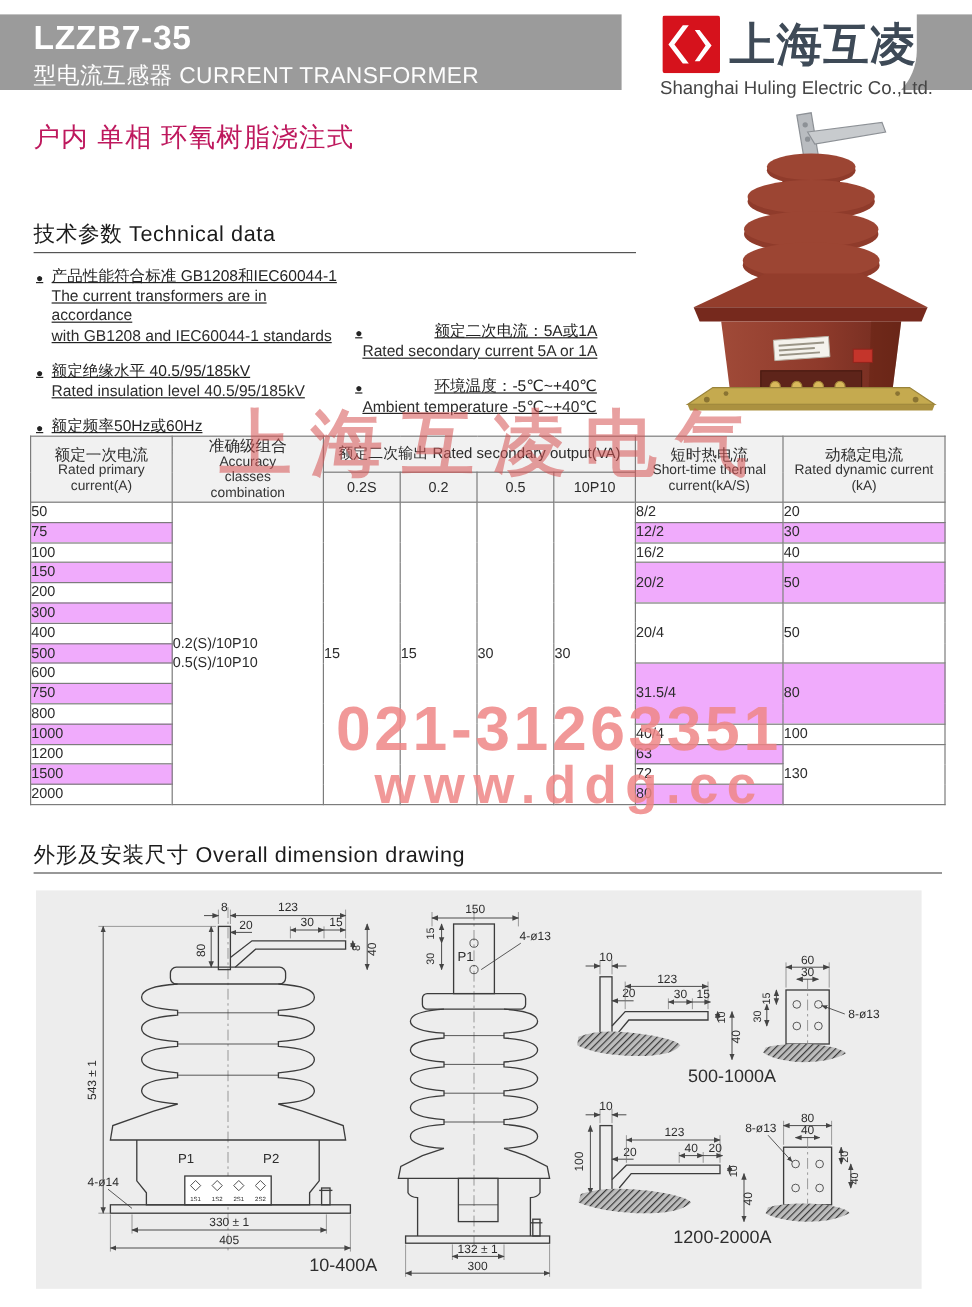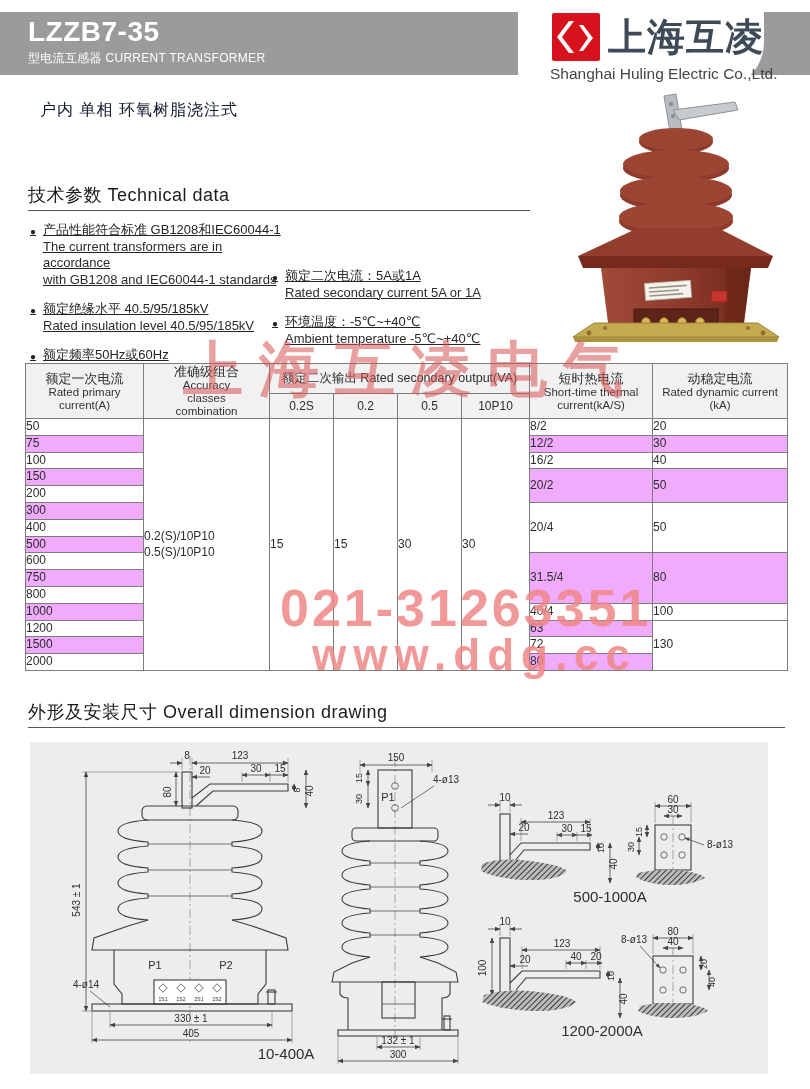--- a/index.html
+++ b/index.html
@@ -3,39 +3,39 @@
 <meta charset="utf-8">
 <style>
   html,body{margin:0;padding:0;background:#fff;}
   .page{position:relative;width:810px;height:1089px;background:#fff;overflow:hidden;
         font-family:"Liberation Sans","DejaVu Sans",sans-serif;color:#222;}
   .abs{position:absolute;}
 
   
   .banner{left:0;top:12px;width:810px;height:63px;background:#9b9b9b;}
   .model{left:28px;top:16px;font-size:28px;font-weight:bold;color:#fff;letter-spacing:.5px;}
-  .model-sub{left:28px;top:50px;font-size:12px;color:#fdfdfd;letter-spacing:.3px;}
+  .model-sub{left:28px;top:50px;font-size:19px;color:#fdfdfd;letter-spacing:.3px;}
   .logo-blob{left:518px;top:0;width:246px;height:90px;background:#fff;border-radius:0 0 48px 14px;}
   .logo-icon{left:552px;top:13px;width:48px;height:48px;}
   .brand-zh{left:608px;top:12px;font-size:38px;font-weight:bold;color:#3e4a57;letter-spacing:1px;}
   .brand-en{left:550px;top:65px;font-size:15.5px;color:#454545;}
 
   
-  .title-zh{left:28px;top:100px;font-size:16px;color:#0f172a;letter-spacing:1px;margin-left:12px;}
+  .title-zh{left:28px;top:100px;font-size:22px;color:#be185d;letter-spacing:1px;}
   .title-en{left:28px;top:128px;font-size:20.5px;color:#1b1b1b;}
   .sec-head{font-size:18px;color:#1b1b1b;letter-spacing:.5px;}
   .tech-head{left:28px;top:183px;}
   .tech-rule{left:28px;top:210px;width:502px;border-bottom:1.5px solid #555;height:0;}
   .dim-head{left:28px;top:700px;}
   .dim-rule{left:28px;top:727px;width:757px;border-bottom:1.5px solid #555;height:0;}
 
   
   .bullets{font-size:13px;line-height:16.5px;color:#242424;text-decoration:underline;}
   .bullets-left{left:30px;top:222px;width:256px;}
-  .bullets-right{left:272px;top:268px;width:262px;}
+  .bullets-right{left:289px;top:268px;width:262px;text-align:right;}
   .bullet{display:flex;margin-bottom:13px;}
   .bullet-dot{flex:0 0 13px;}
   .bullet-dot::before{content:"●";font-size:10px;position:relative;top:1px;}
   .bullet .en{color:#2c2c2c;}
 
   
   .wm{font-weight:bold;white-space:nowrap;pointer-events:none;z-index:6;}
   .wm1{left:183px;top:330px;font-size:60px;letter-spacing:16px;color:rgba(213,82,82,.55);}
   .wm2{left:280px;top:578px;font-size:52px;letter-spacing:3px;color:rgba(238,134,134,.85);}
   .wm3{left:312px;top:630px;font-size:44px;letter-spacing:7px;color:rgba(238,134,134,.85);}

